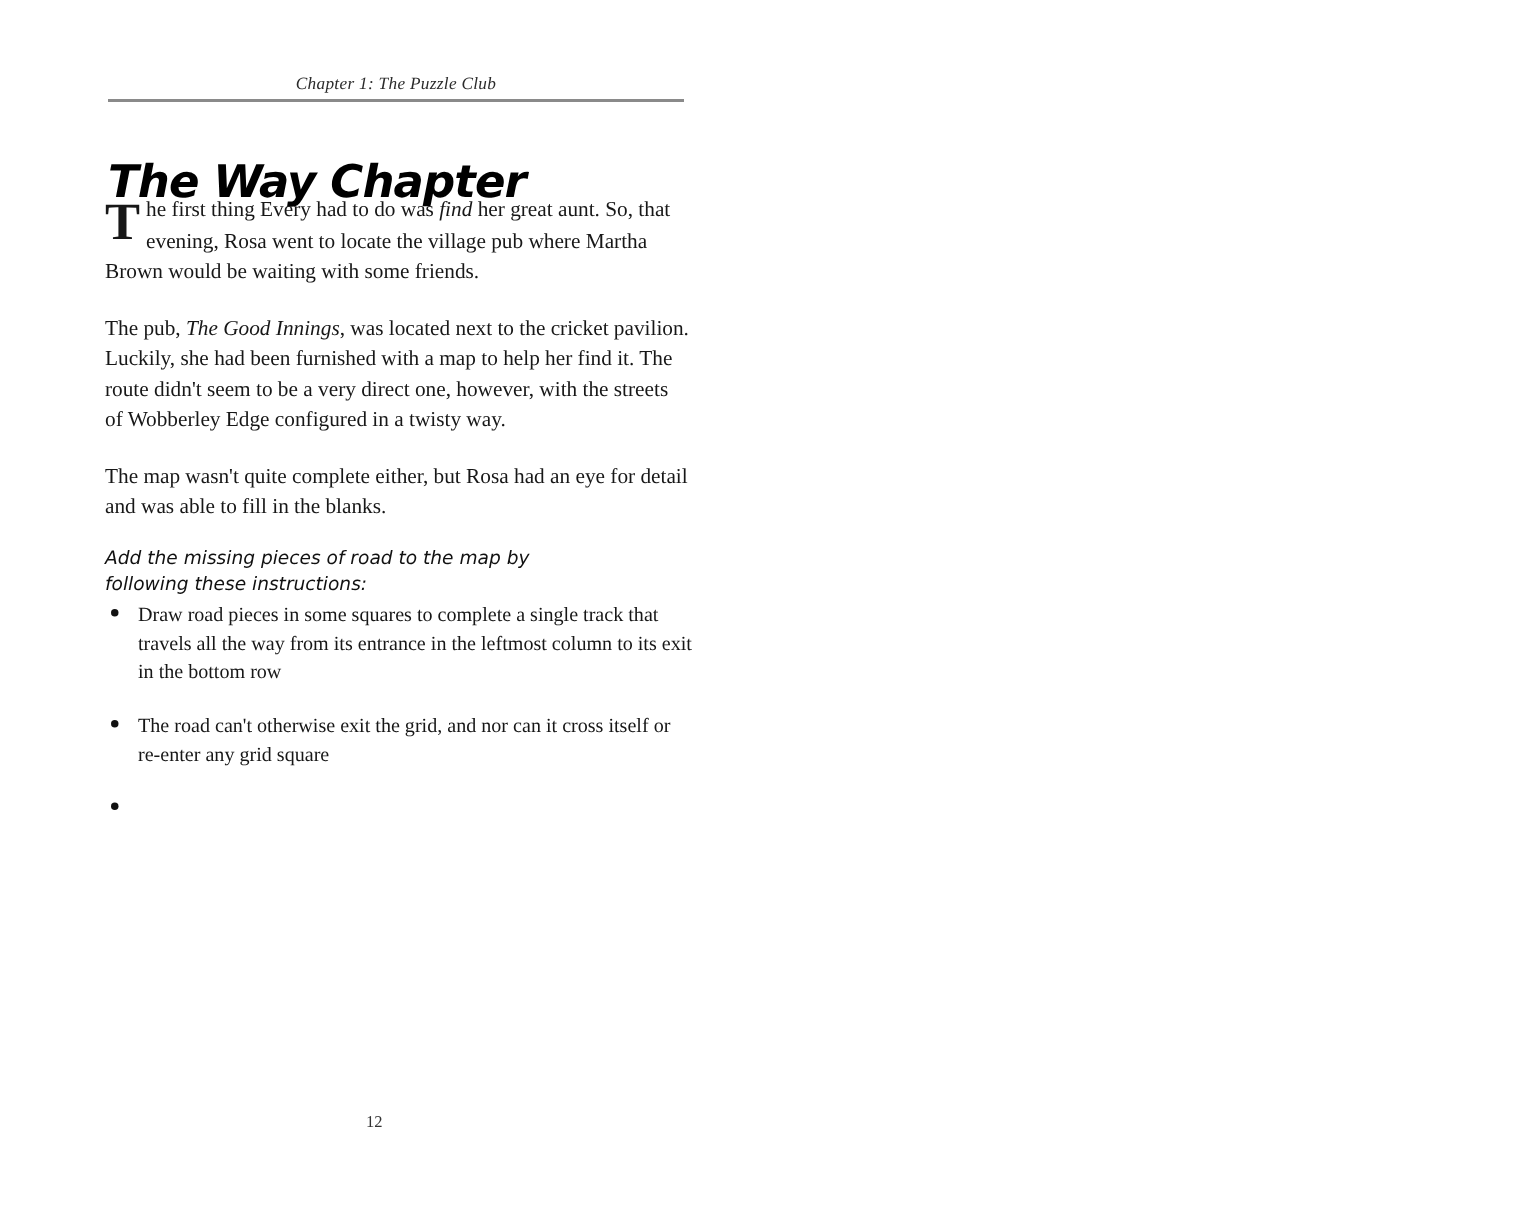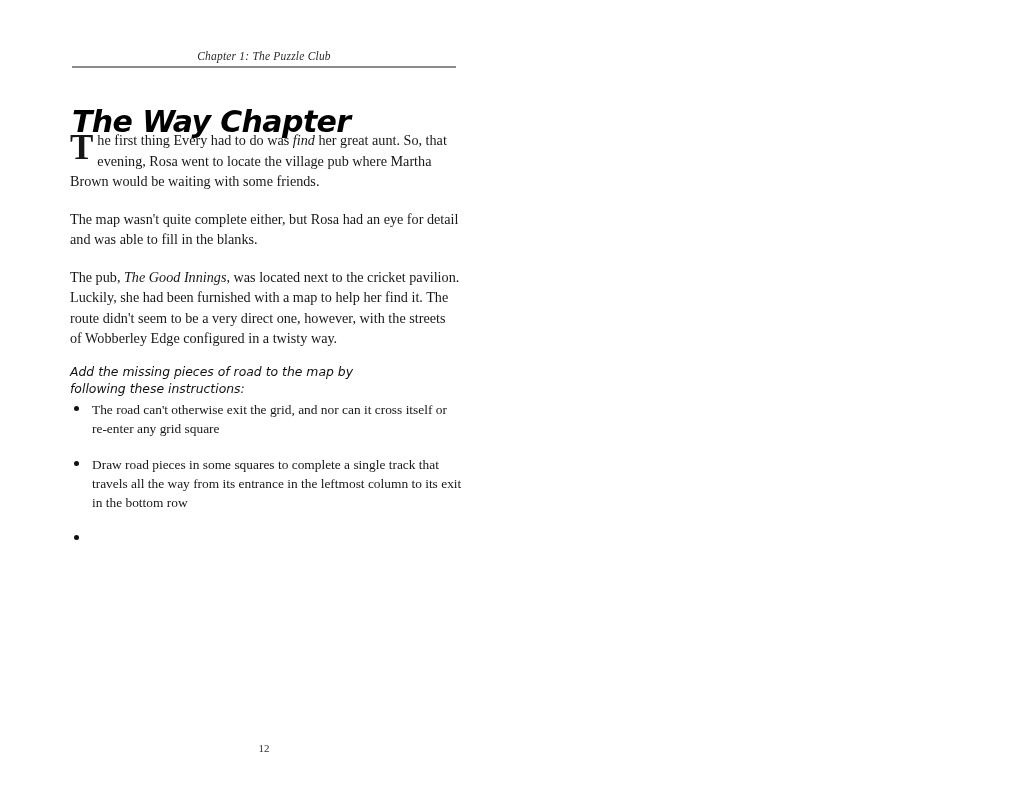--- a/index.html
+++ b/index.html
@@ -123,55 +123,55 @@
     border-radius: 50%;
     background: #111;
   }
 
   
   .folio {
     position: absolute;
     top: 742px;
     font-size: 11px;
     color: #333;
-    text-align: center;
+    text-align: left;
     width: 40px;
   }
   .folio-left  { left: 244px; }
 </style>
 </head>
 <body>
 
 <div class="spread">
 
   <div class="page page-left">
 
     <div class="runhead">Chapter 1: The Puzzle Club</div>
     <div class="runrule"></div>
 
     <h1 class="chapter-title">The Way Chapter</h1>
 
     <div class="body-col">
       <p class="para first"><span class="dropcap">T</span><span>he first thing Every had to do was </span><em>find</em><span> her great aunt. So, that evening, Rosa went to locate the village pub where Martha Brown would be waiting with some friends.</span></p>
 
+      <p class="para"><span>The pub, </span><em>The Good Innings</em><span>, was located next to the cricket pavilion. Luckily, she had been furnished with a map to help her find it. The route didn't seem to be a very direct one, however, with the streets of Wobberley Edge configured in a twisty way.</span></p>
+
       <p class="para">The map wasn't quite complete either, but Rosa had an eye for detail and was able to fill in the blanks.</p>
-
-      <p class="para"><span>The pub, </span><em>The Good Innings</em><span>, was located next to the cricket pavilion. Luckily, she had been furnished with a map to help her find it. The route didn't seem to be a very direct one, however, with the streets of Wobberley Edge configured in a twisty way.</span></p>
     </div>
 
     <div class="instr-head">Add the missing pieces of road to the map by following these instructions:</div>
 
     <ul class="bullets">
       <li>
         <span class="dot"></span>
-        <span>The road can't otherwise exit the grid, and nor can it cross itself or re-enter any grid square</span>
+        <span>Draw road pieces in some squares to complete a single track that travels all the way from its entrance in the leftmost column to its exit in the bottom row</span>
       </li>
       <li>
         <span class="dot"></span>
-        <span>Draw road pieces in some squares to complete a single track that travels all the way from its entrance in the leftmost column to its exit in the bottom row</span>
+        <span>The road can't otherwise exit the grid, and nor can it cross itself or re-enter any grid square</span>
       </li>
       <li>
         <span class="dot"></span>
       </li>
     </ul>
 
     <div class="folio folio-left">12</div>
   </div>
 
   <div class="page page-right">

